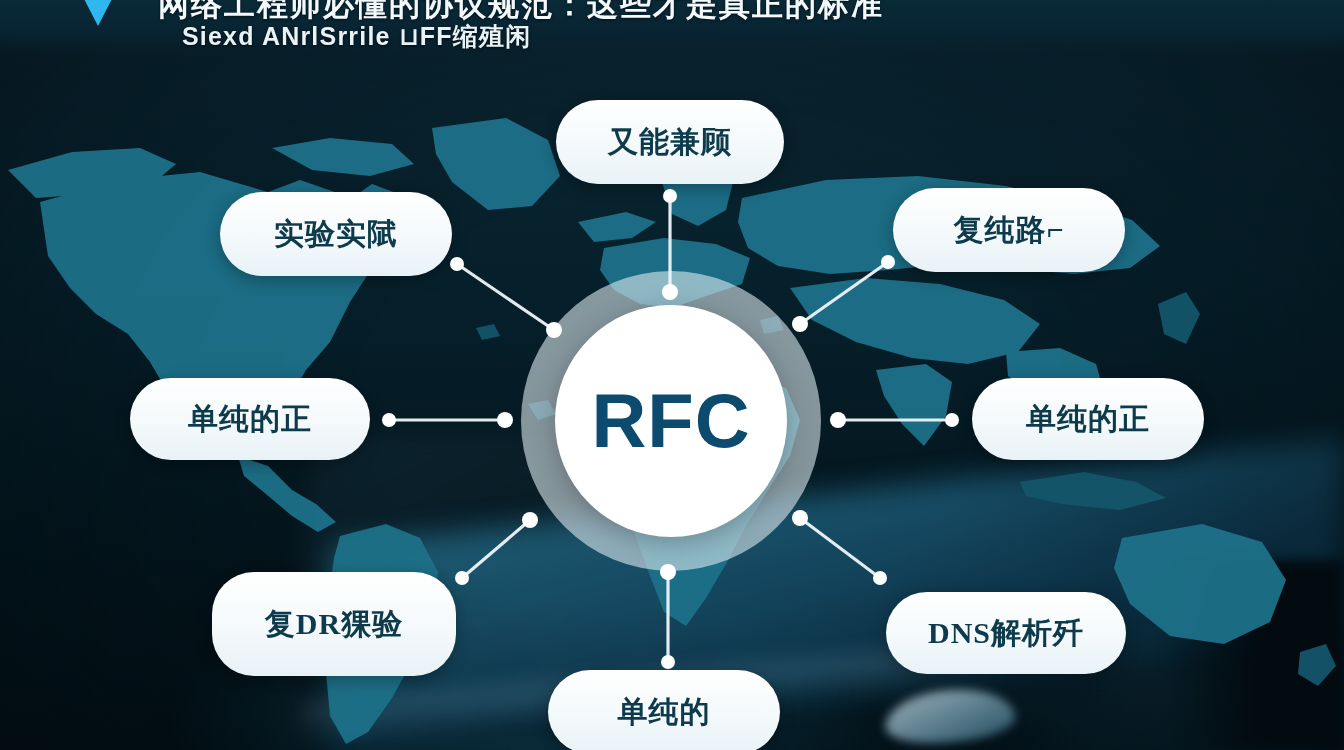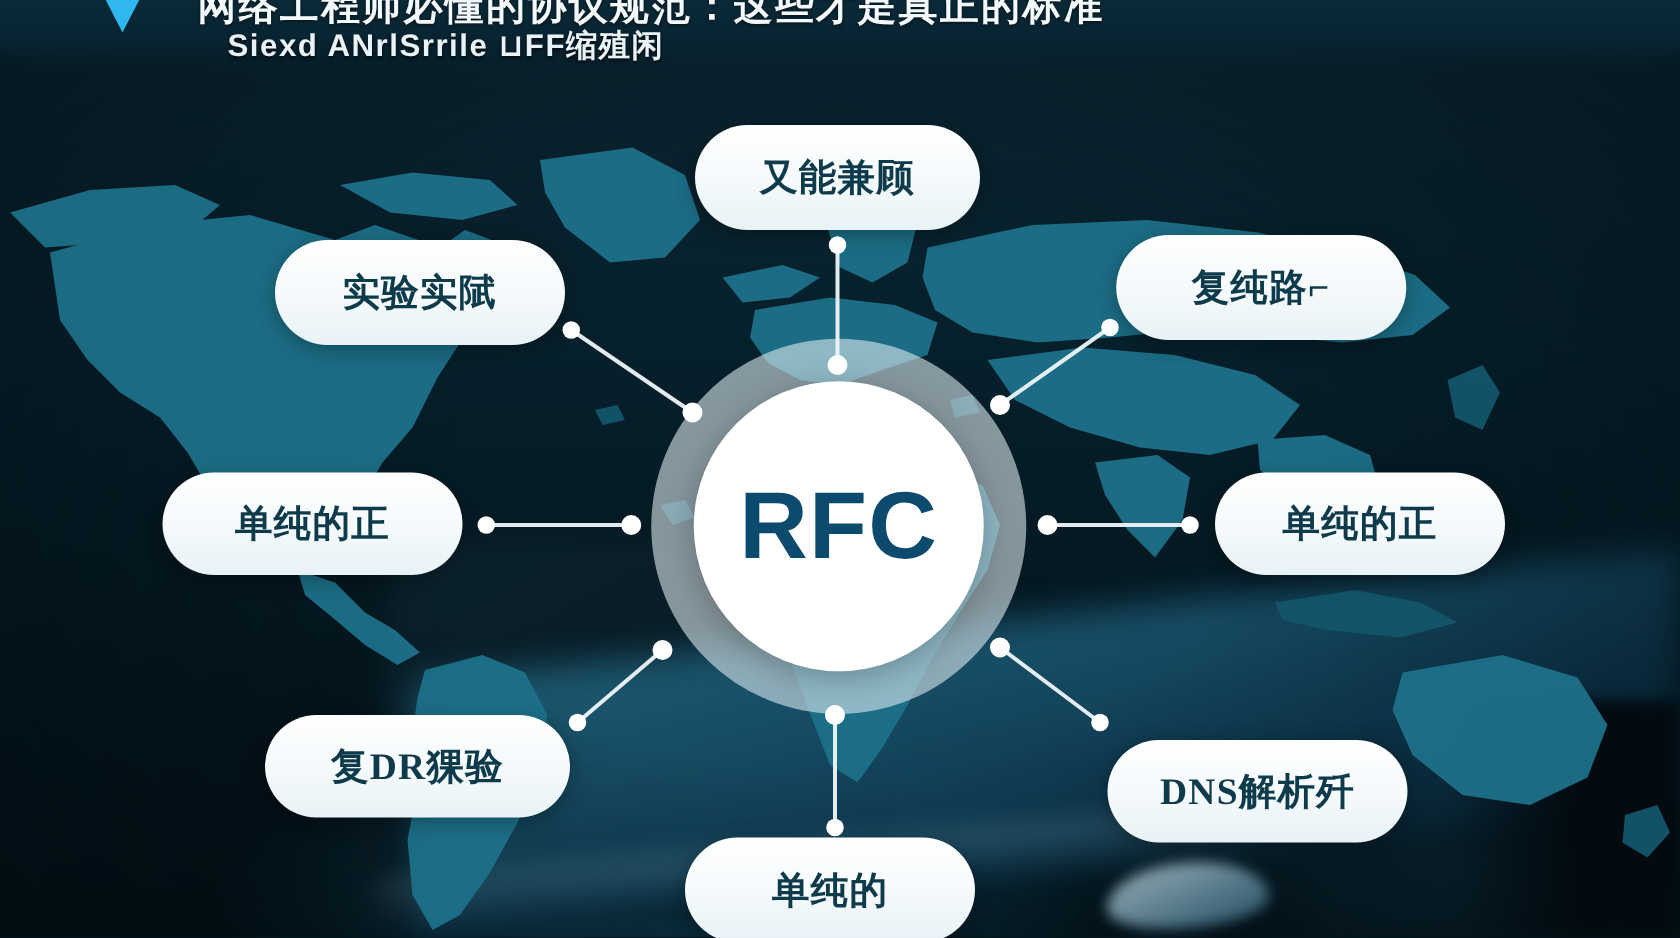--- a/index.html
+++ b/index.html
@@ -187,21 +187,21 @@
     white-space: nowrap;
     letter-spacing: 1px;
     font-family: Liberation Serif, serif;
   }
 
   .n-top    { left: 556px; top: 100px;  width: 228px; height: 84px; }
   .n-ul     { left: 220px; top: 192px;  width: 232px; height: 84px; text-align: center; }
   .n-ur     { left: 893px; top: 188px;  width: 232px; height: 84px; }
   .n-left   { left: 130px; top: 378px;  width: 240px; height: 82px; }
   .n-right  { left: 972px; top: 378px;  width: 232px; height: 82px; }
-  .n-ll     { left: 212px; top: 572px;  width: 244px; height: 82px; }
+  .n-ll     { left: 212px; top: 572px;  width: 244px; height: 104px; }
   .n-lr     { left: 886px; top: 592px;  width: 240px; height: 82px; }
   .n-bottom { left: 548px; top: 670px;  width: 232px; height: 84px; }
 </style>
 </head>
 <body>
 
 <div id="stage">
 
   <div class="photo-base"></div>
   <div class="laptop"></div>

